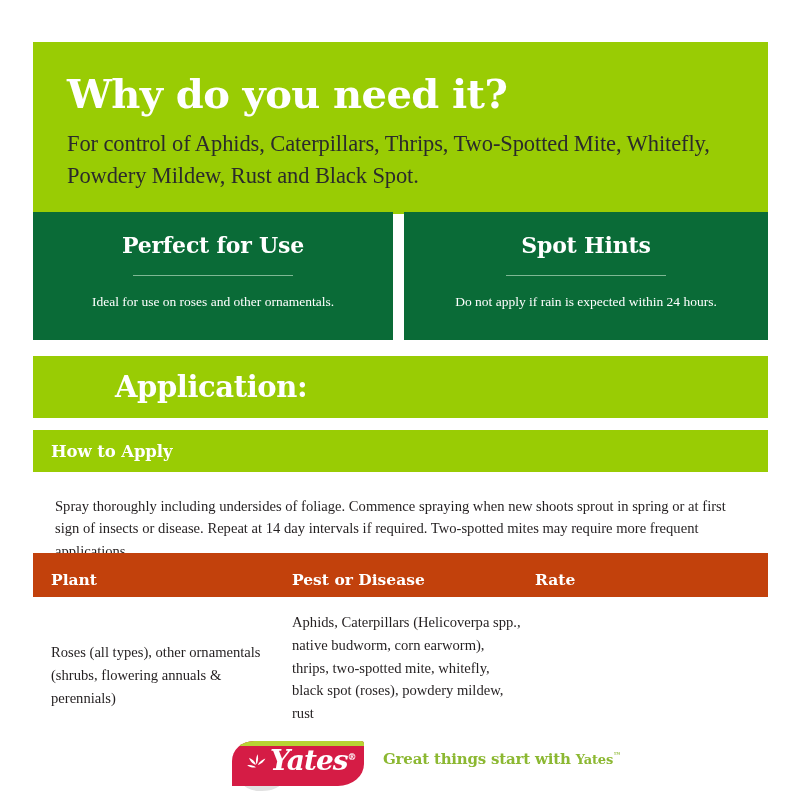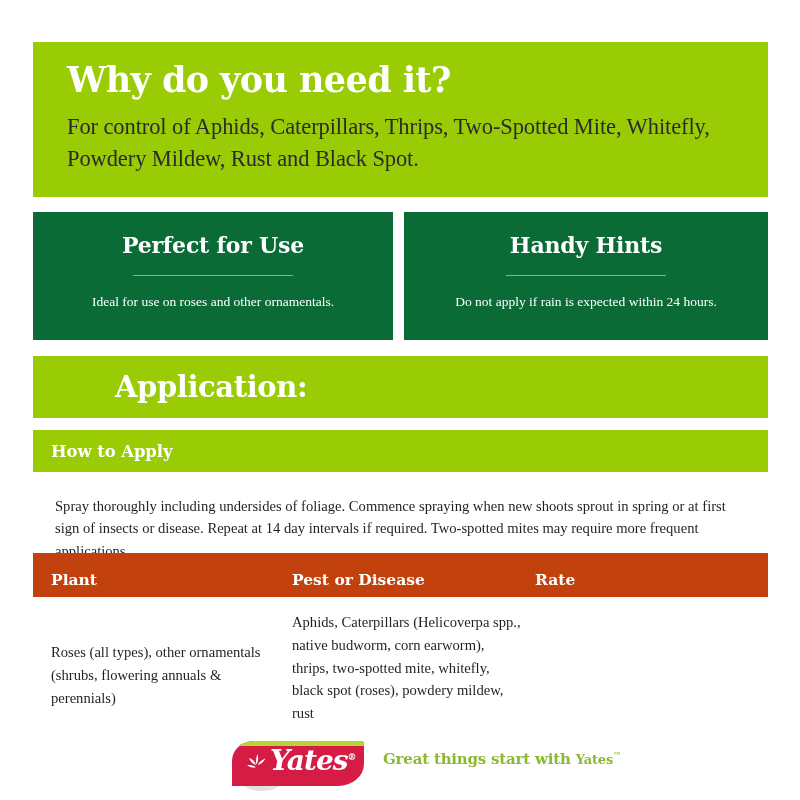--- a/index.html
+++ b/index.html
@@ -32,25 +32,25 @@
 
   
   .hero {
     top: 42px;
     background: #99cc04;
     padding: 20px 34px 22px 34px;
   }
   .hero-title {
     font-family: "DejaVu Serif", "Liberation Serif", serif;
     font-weight: bold;
-    font-size: 35px;
+    font-size: 40px;
     line-height: 1.0;
     color: #ffffff;
     letter-spacing: -0.6px;
-    margin: 0 0 14px 0;
+    margin: 12px 0 14px 0;
   }
   .hero-body {
     font-size: 22.5px;
     line-height: 1.42;
     color: #2b2b2b;
     margin: 0;
     letter-spacing: -0.1px;
   }
 
   
@@ -268,21 +268,21 @@
     <p class="hero-body">For control of Aphids, Caterpillars, Thrips, Two-Spotted Mite, Whitefly, Powdery Mildew, Rust and Black Spot.</p>
   </section>
 
   <section class="panel panel-left">
     <h2 class="panel-title">Perfect for Use</h2>
     <hr class="panel-rule">
     <p class="panel-body">Ideal for use on roses and other ornamentals.</p>
   </section>
 
   <section class="panel panel-right">
-    <h2 class="panel-title">Handy Hints</h2>
+    <h2 class="panel-title">Spot Hints</h2>
     <hr class="panel-rule">
     <p class="panel-body">Do not apply if rain is expected within 24 hours.</p>
   </section>
 
   <section class="band app-bar">
     <span class="app-bar-title">Application:</span>
   </section>
 
   <section class="band sub-bar">
     <span class="sub-bar-title">How to Apply</span>

